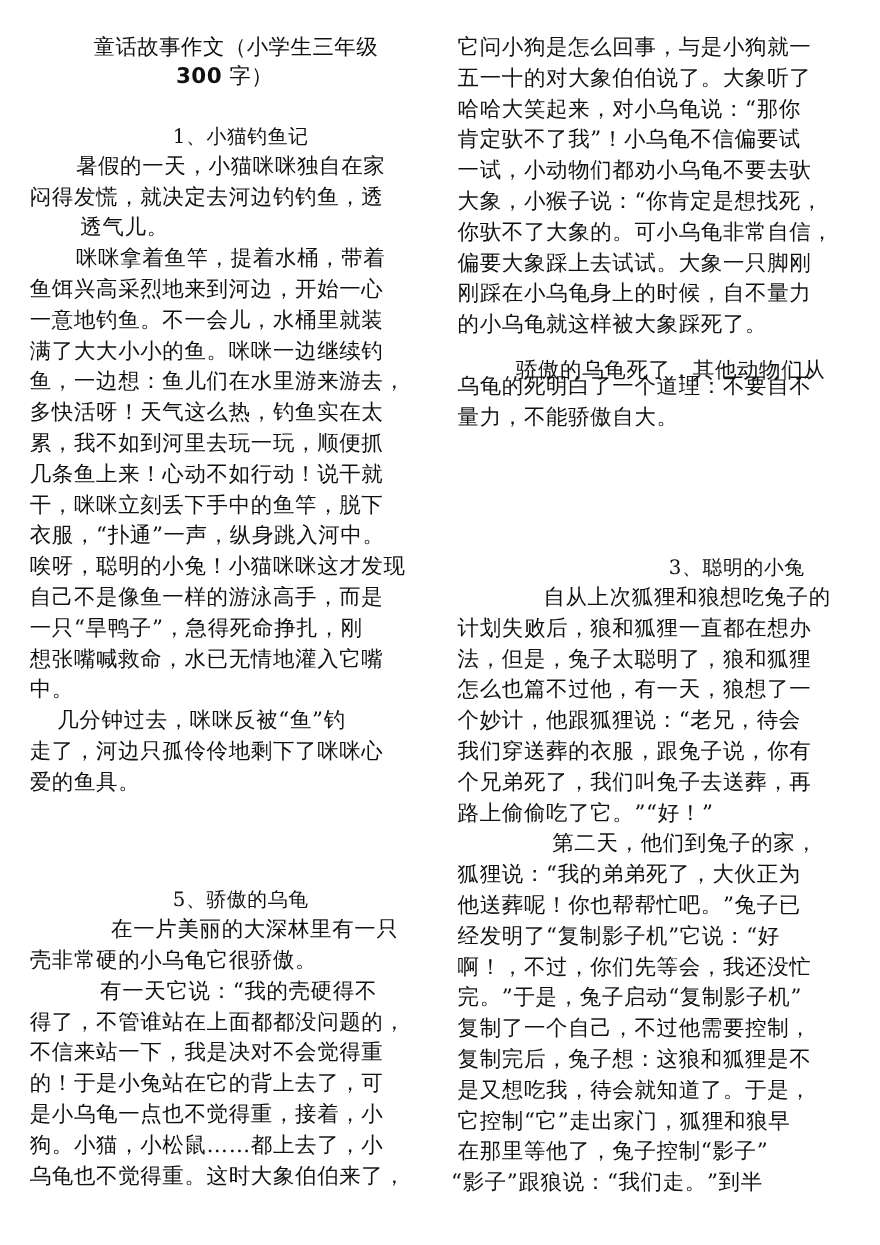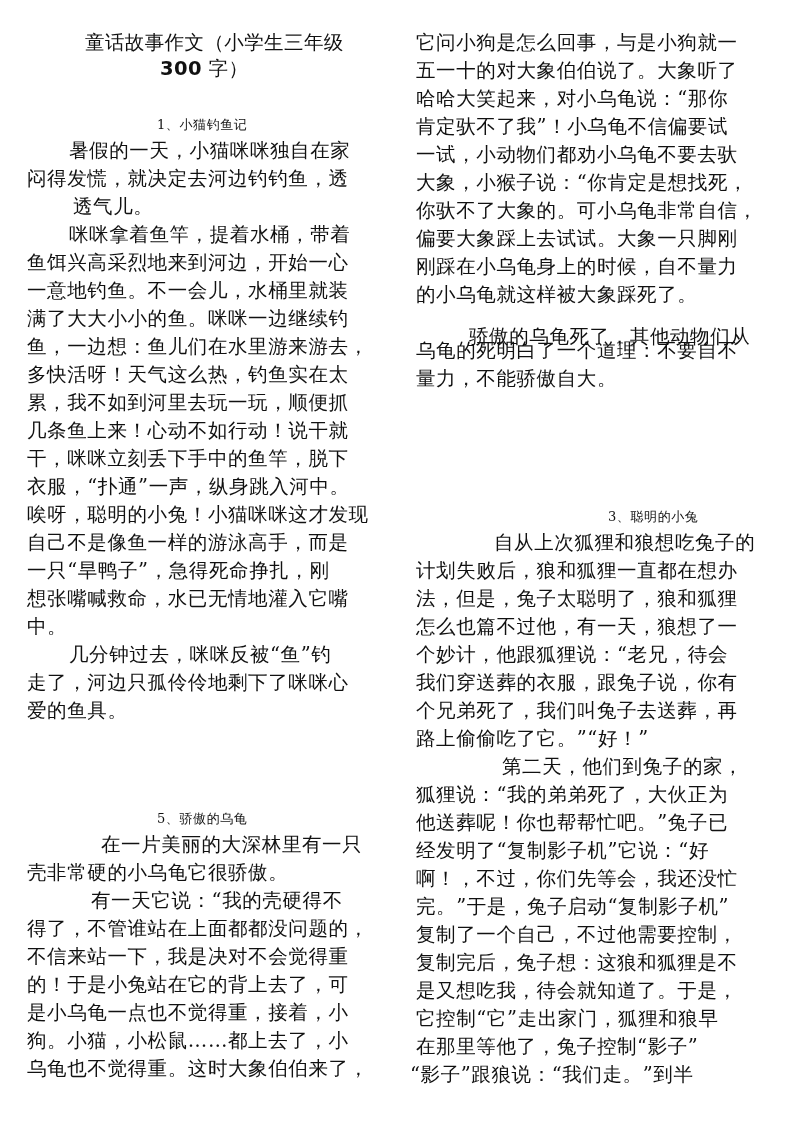--- a/index.html
+++ b/index.html
@@ -14,21 +14,21 @@
     .col-right { left: 416px; width: 352px; }
     .line {
       position: absolute; left: 0; white-space: nowrap;
       font-size: 19.5px; line-height: 28px; letter-spacing: 0.6px;
     }
     .title-line {
       position: absolute; white-space: nowrap;
       font-size: 19.5px; line-height: 28px; letter-spacing: 0.4px;
     }
     .title-num { font-family: "DejaVu Sans", "Liberation Sans", sans-serif; font-weight: bold; }
-    .heading { position: absolute; white-space: nowrap; font-size: 13px; line-height: 28px; letter-spacing: 0.6px; }
+    .heading { position: absolute; white-space: nowrap; font-size: 18px; line-height: 28px; letter-spacing: 0.6px; }
   </style>
 </head>
 <body>
 
 <div class="page">
 
   <div class="col col-left">
     <div class="title-line" style="left:58px; top:29px;">童话故事作文（小学生三年级</div>
     <div class="title-line" style="left:133px; top:55px;"><span class="title-num">300</span><span> 字）</span></div>
 
@@ -44,21 +44,21 @@
     <div class="line" style="top:361px;">多快活呀！天气这么热，钓鱼实在太</div>
     <div class="line" style="top:389px;">累，我不如到河里去玩一玩，顺便抓</div>
     <div class="line" style="top:417px;">几条鱼上来！心动不如行动！说干就</div>
     <div class="line" style="top:445px;">干，咪咪立刻丢下手中的鱼竿，脱下</div>
     <div class="line" style="top:473px;">衣服，“扑通”一声，纵身跳入河中。</div>
     <div class="line" style="top:501px;">唉呀，聪明的小兔！小猫咪咪这才发现</div>
     <div class="line" style="top:529px;">自己不是像鱼一样的游泳高手，而是</div>
     <div class="line" style="top:557px;">一只“旱鸭子”，急得死命挣扎，刚</div>
     <div class="line" style="top:585px;">想张嘴喊救命，水已无情地灌入它嘴</div>
     <div class="line" style="top:613px;">中。</div>
-    <div class="line" style="left:42px; top:641px;">几分钟过去，咪咪反被“鱼”钓</div>
+    <div class="line" style="left:25px; top:641px;">几分钟过去，咪咪反被“鱼”钓</div>
     <div class="line" style="top:669px;">走了，河边只孤伶伶地剩下了咪咪心</div>
     <div class="line" style="top:697px;">爱的鱼具。</div>
 
     <div class="heading" style="left:130px; top:805px;">5、骄傲的乌龟</div>
     <div class="line" style="left:74px; top:831px;">在一片美丽的大深林里有一只</div>
     <div class="line" style="top:859px;">壳非常硬的小乌龟它很骄傲。</div>
     <div class="line" style="left:64px; top:887px;">有一天它说：“我的壳硬得不</div>
     <div class="line" style="top:915px;">得了，不管谁站在上面都都没问题的，</div>
     <div class="line" style="top:943px;">不信来站一下，我是决对不会觉得重</div>
     <div class="line" style="top:971px;">的！于是小兔站在它的背上去了，可</div>

